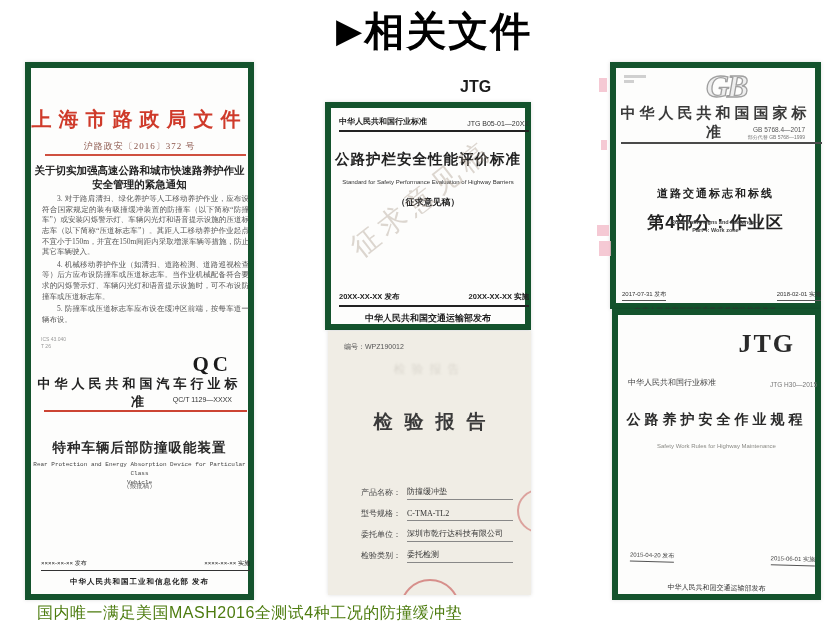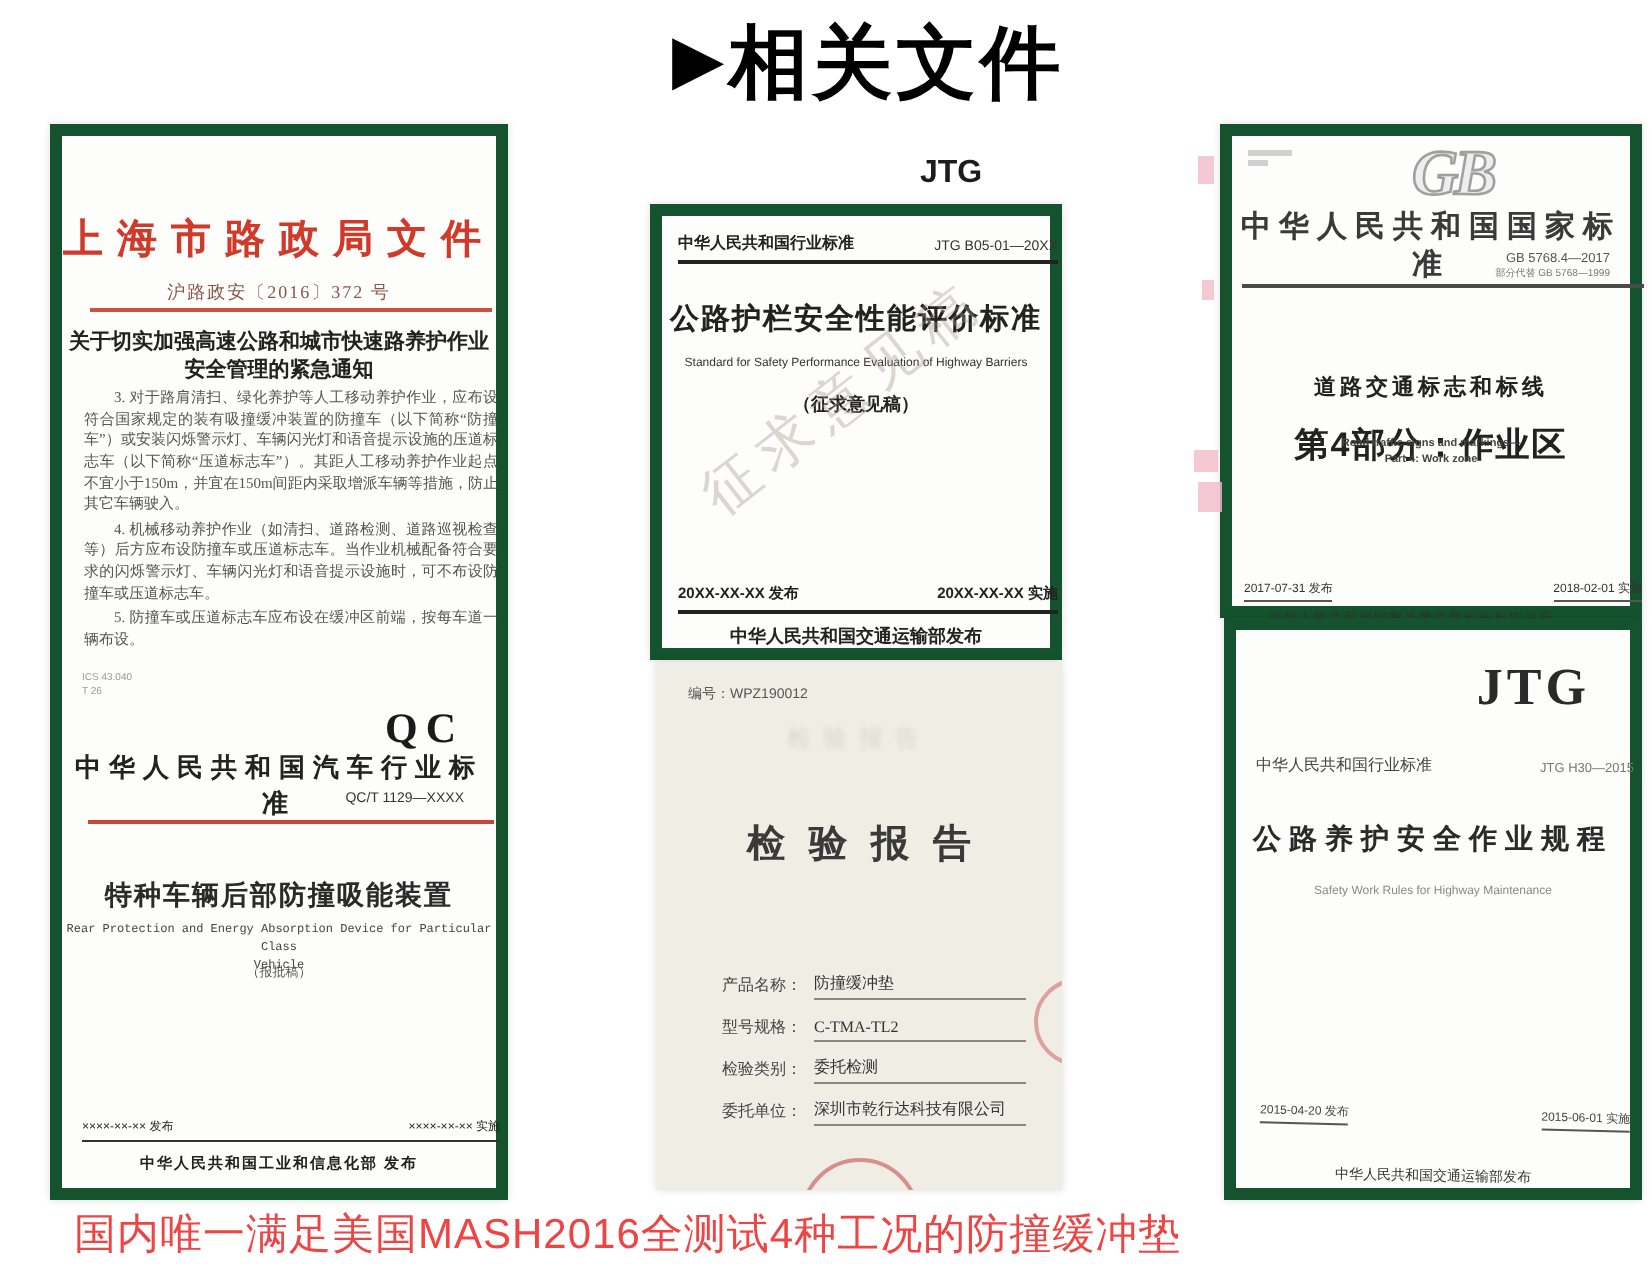--- a/index.html
+++ b/index.html
@@ -99,21 +99,21 @@
   .h30-title { top:96px; font-size:14px; font-weight:bold; letter-spacing:4px; color:#2a2a2a; }
   .h30-en { top:128px; font-size:6px; color:#8a8a85; }
   .h30-dates { top:238px; left:12px; width:185px; display:flex; justify-content:space-between; font-size:6px; color:#444; transform:rotate(1.5deg); }
   .h30-dates span { border-bottom:1px solid #555; padding-bottom:1px; }
   .h30-pub { top:268px; font-size:7px; color:#333; transform:rotate(1deg); }
 
   
   .pink { background:#f2bcc9; opacity:.8; position:absolute; }
 
   
-  .caption { left:37px; top:603px; font-size:21px; color:#ef4444; letter-spacing:0.5px; }
+  .caption { left:37px; top:603px; font-size:16px; color:#4d7c0f; letter-spacing:0.5px; }
 </style>
 </head>
 <body>
 
 <div class="slide">
 
   <div class="abs slide-title">
     <span class="tri">▶</span>
     <span class="txt">相关文件</span>
   </div>
@@ -179,26 +179,26 @@
     <div class="abs rp-form">
       <div class="rp-row">
         <span class="lab">产品名称：</span>
         <span class="val serif">防撞缓冲垫</span>
       </div>
       <div class="rp-row">
         <span class="lab">型号规格：</span>
         <span class="val serif">C-TMA-TL2</span>
       </div>
       <div class="rp-row">
+        <span class="lab">委托单位：</span>
+        <span class="val serif">深圳市乾行达科技有限公司</span>
+      </div>
+      <div class="rp-row">
         <span class="lab">检验类别：</span>
         <span class="val serif">委托检测</span>
-      </div>
-      <div class="rp-row">
-        <span class="lab">委托单位：</span>
-        <span class="val serif">深圳市乾行达科技有限公司</span>
       </div>
     </div>
     <div class="seal rp-seal-bottom"></div>
     <div class="seal rp-seal-right"></div>
   </div>
 
   <div class="abs page page-gb">
     <div class="abs gb-corner">
       <div class="bar1"></div>
       <div class="bar2"></div>

